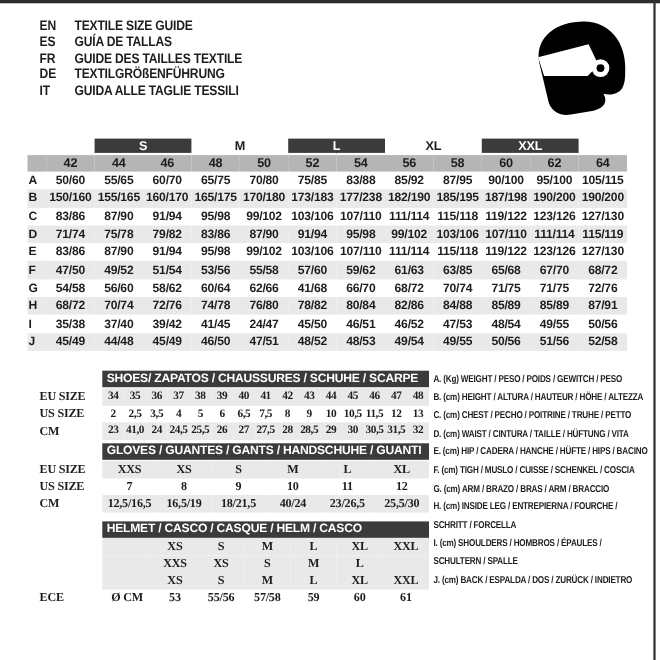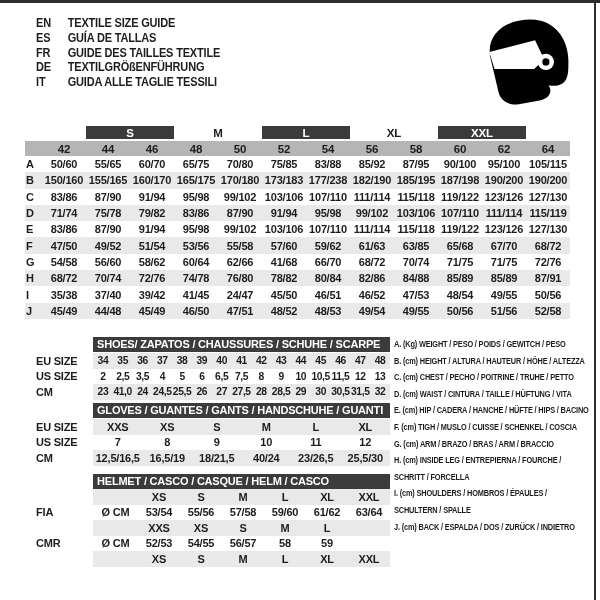--- a/index.html
+++ b/index.html
@@ -35,21 +35,21 @@
   .main tr.stripe td{background:#e9e9e9;}
 
   
   .bar{position:absolute;left:93px;width:293px;height:15px;background:#3b3b3b;color:#ffffff;
        font-size:11px;line-height:15px;padding-left:4px;white-space:nowrap;}
   #shoes-bar{top:337px;}
   #gloves-bar{top:403px;}
   #helmet-bar{top:474px;}
 
   
-  .sub{position:absolute;left:35px;font-size:11px;}
+  .sub{position:absolute;left:35px;font-size:11px;font-family:Liberation Serif, serif;}
   .sub td{height:15.5px;}
   #shoes-table{top:353px;}
   #shoes-table td:not(.lbl){font-size:10.3px;letter-spacing:-0.4px;}
   #gloves-table{top:419px;}
   #helmet-table{top:489px;}
 
   
   .legend{position:absolute;left:394px;top:336px;width:240px;font-size:9px;line-height:16.6px;
           transform:scaleX(0.82);transform-origin:0 0;}
 </style>
@@ -423,58 +423,48 @@
         <td></td>
         <td class="shaded"></td>
         <td class="shaded">XS</td>
         <td class="shaded">S</td>
         <td class="shaded">M</td>
         <td class="shaded">L</td>
         <td class="shaded">XL</td>
         <td class="shaded">XXL</td>
       </tr>
       <tr>
-        <td class="lbl">FIA</td>
-        <td>Ø CM</td>
-        <td>53/54</td>
-        <td>55/56</td>
-        <td>57/58</td>
-        <td>59/60</td>
-        <td>61/62</td>
-        <td>63/64</td>
-      </tr>
-      <tr>
         <td></td>
         <td class="shaded"></td>
         <td class="shaded">XXS</td>
         <td class="shaded">XS</td>
         <td class="shaded">S</td>
         <td class="shaded">M</td>
         <td class="shaded">L</td>
         <td class="shaded"></td>
       </tr>
       <tr>
-        <td class="lbl">CMR</td>
-        <td>Ø CM</td>
-        <td>52/53</td>
-        <td>54/55</td>
-        <td>56/57</td>
-        <td>58</td>
-        <td>59</td>
-        <td></td>
-      </tr>
-      <tr>
         <td></td>
         <td class="shaded"></td>
         <td class="shaded">XS</td>
         <td class="shaded">S</td>
         <td class="shaded">M</td>
         <td class="shaded">L</td>
         <td class="shaded">XL</td>
         <td class="shaded">XXL</td>
+      </tr>
+      <tr>
+        <td class="lbl">ECE</td>
+        <td>Ø CM</td>
+        <td>53</td>
+        <td>55/56</td>
+        <td>57/58</td>
+        <td>59</td>
+        <td>60</td>
+        <td>61</td>
       </tr>
     </tbody>
   </table>
 
 <div class="legend">
   <div>A. (Kg) WEIGHT / PESO / POIDS / GEWITCH / PESO</div>
   <div>B. (cm) HEIGHT / ALTURA / HAUTEUR / HÖHE / ALTEZZA</div>
   <div>C. (cm) CHEST / PECHO / POITRINE / TRUHE / PETTO</div>
   <div>D. (cm) WAIST / CINTURA / TAILLE / HÜFTUNG / VITA</div>
   <div>E. (cm) HIP / CADERA / HANCHE / HÜFTE / HIPS / BACINO</div>

